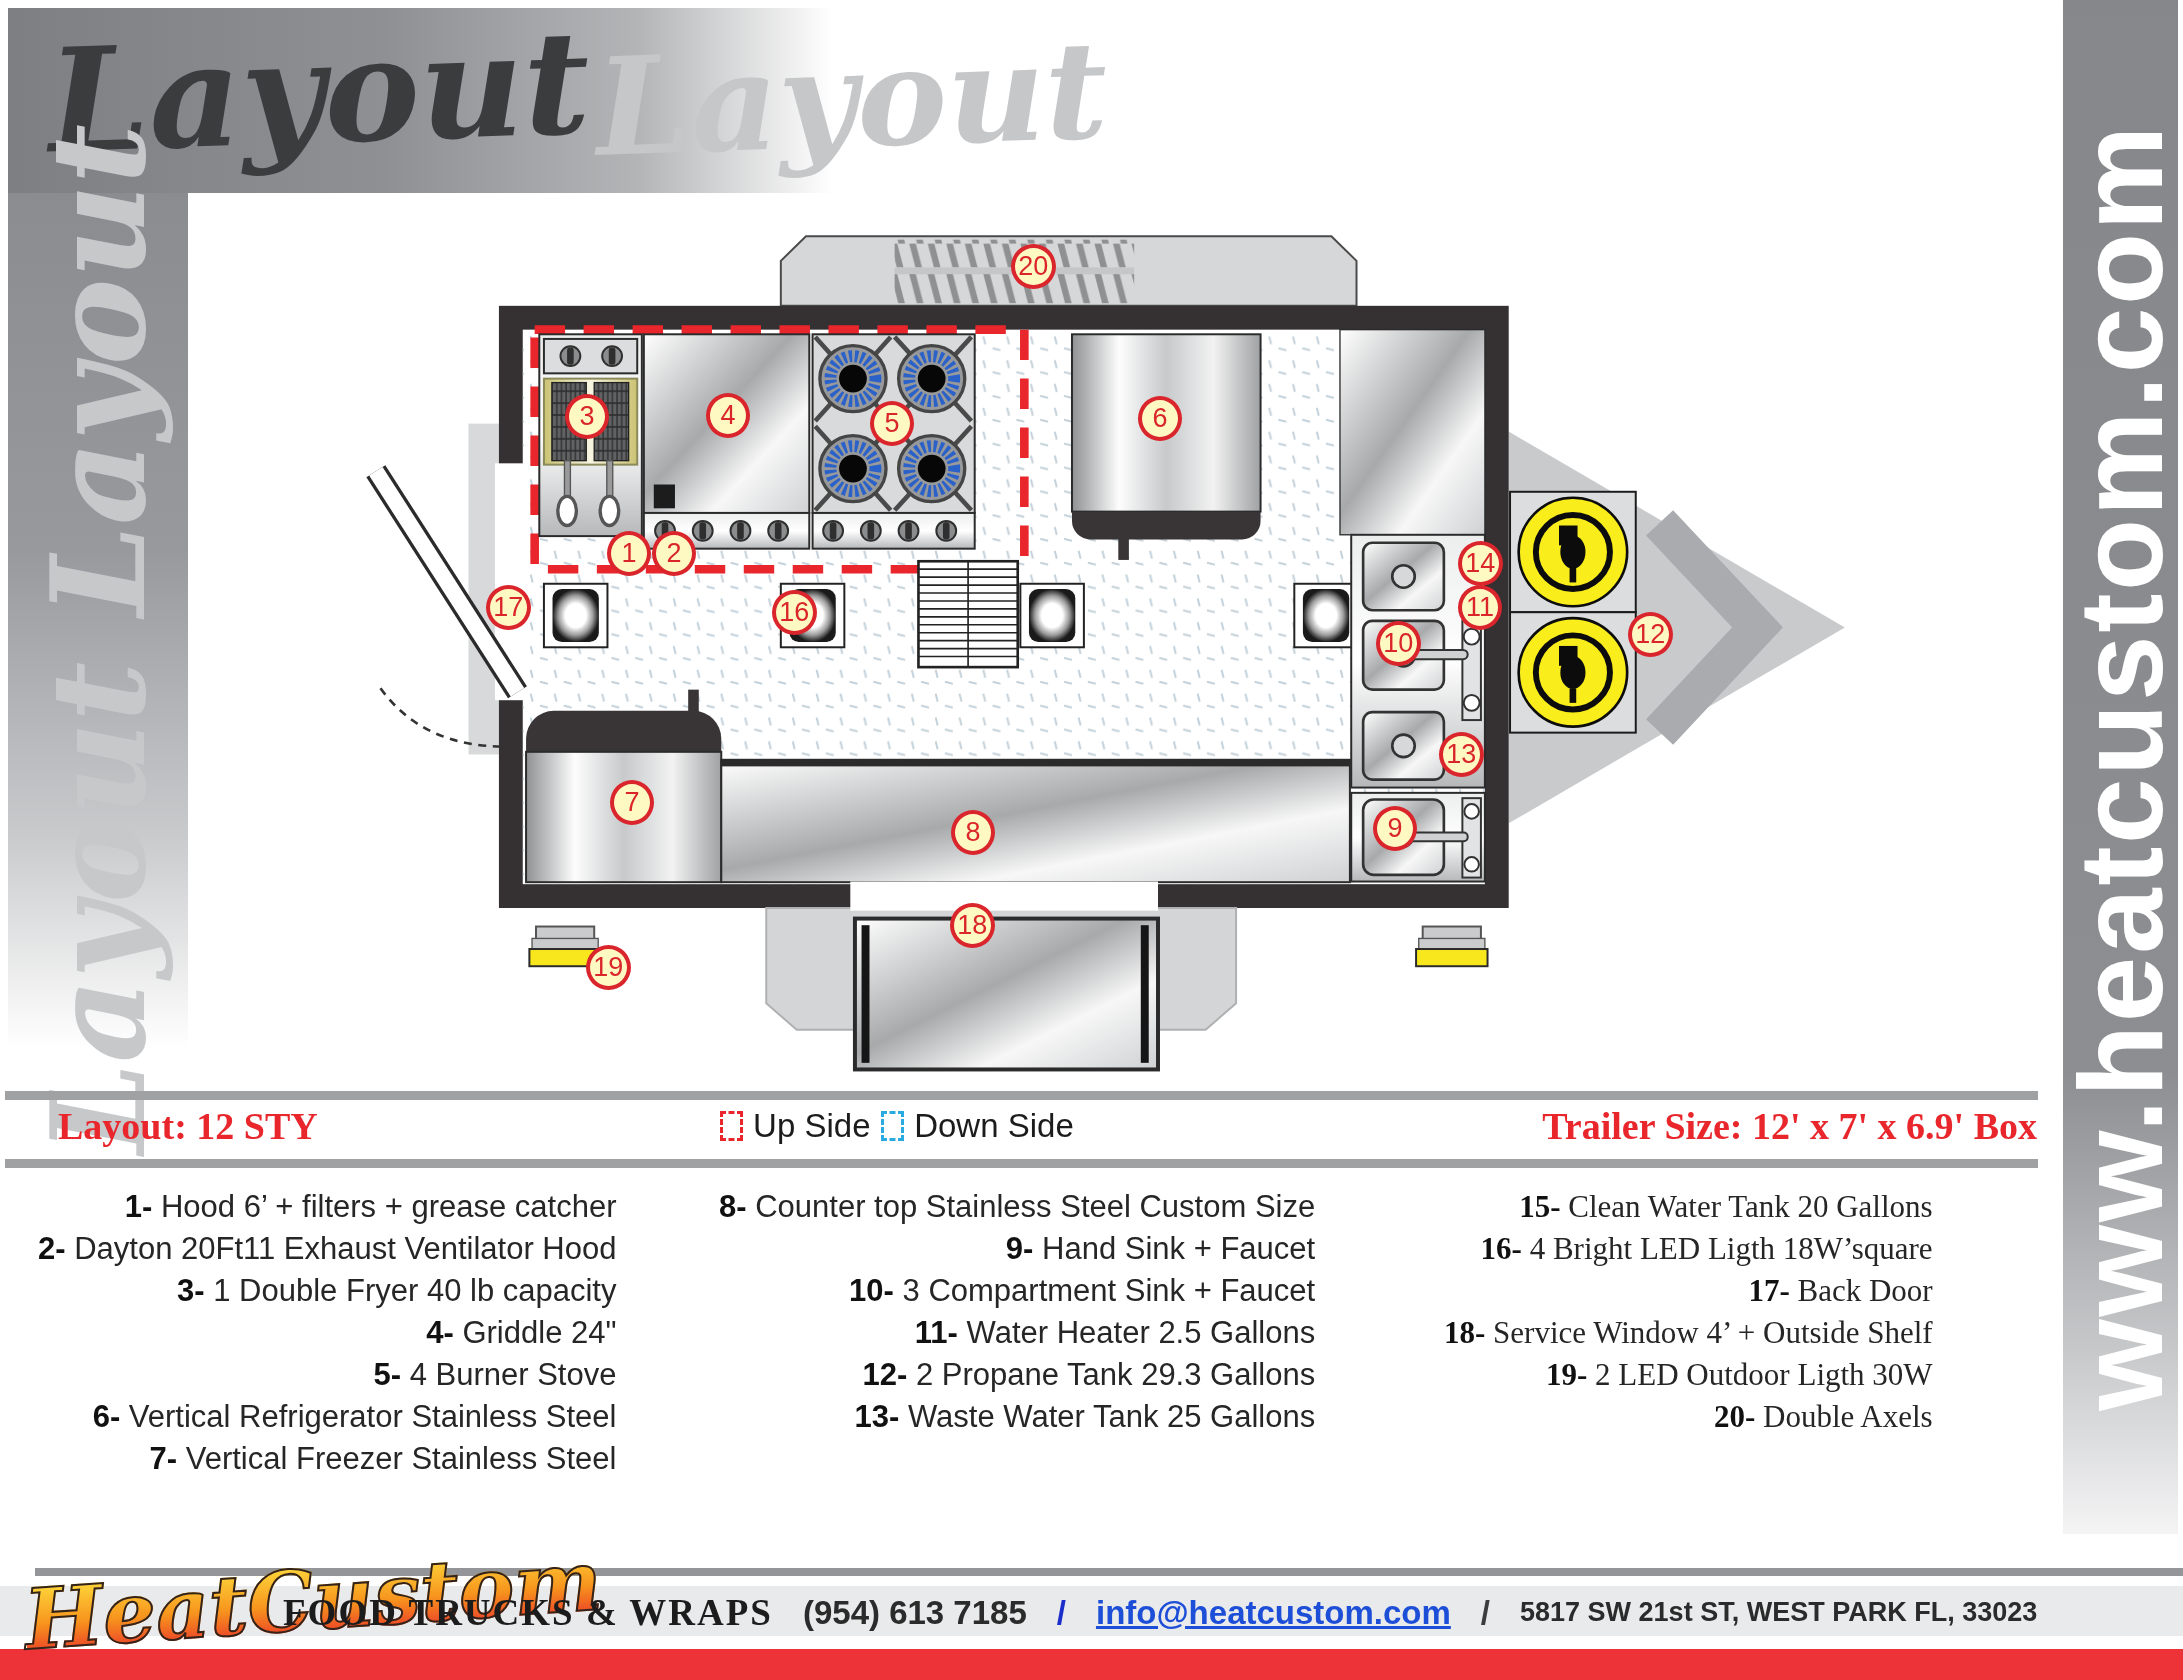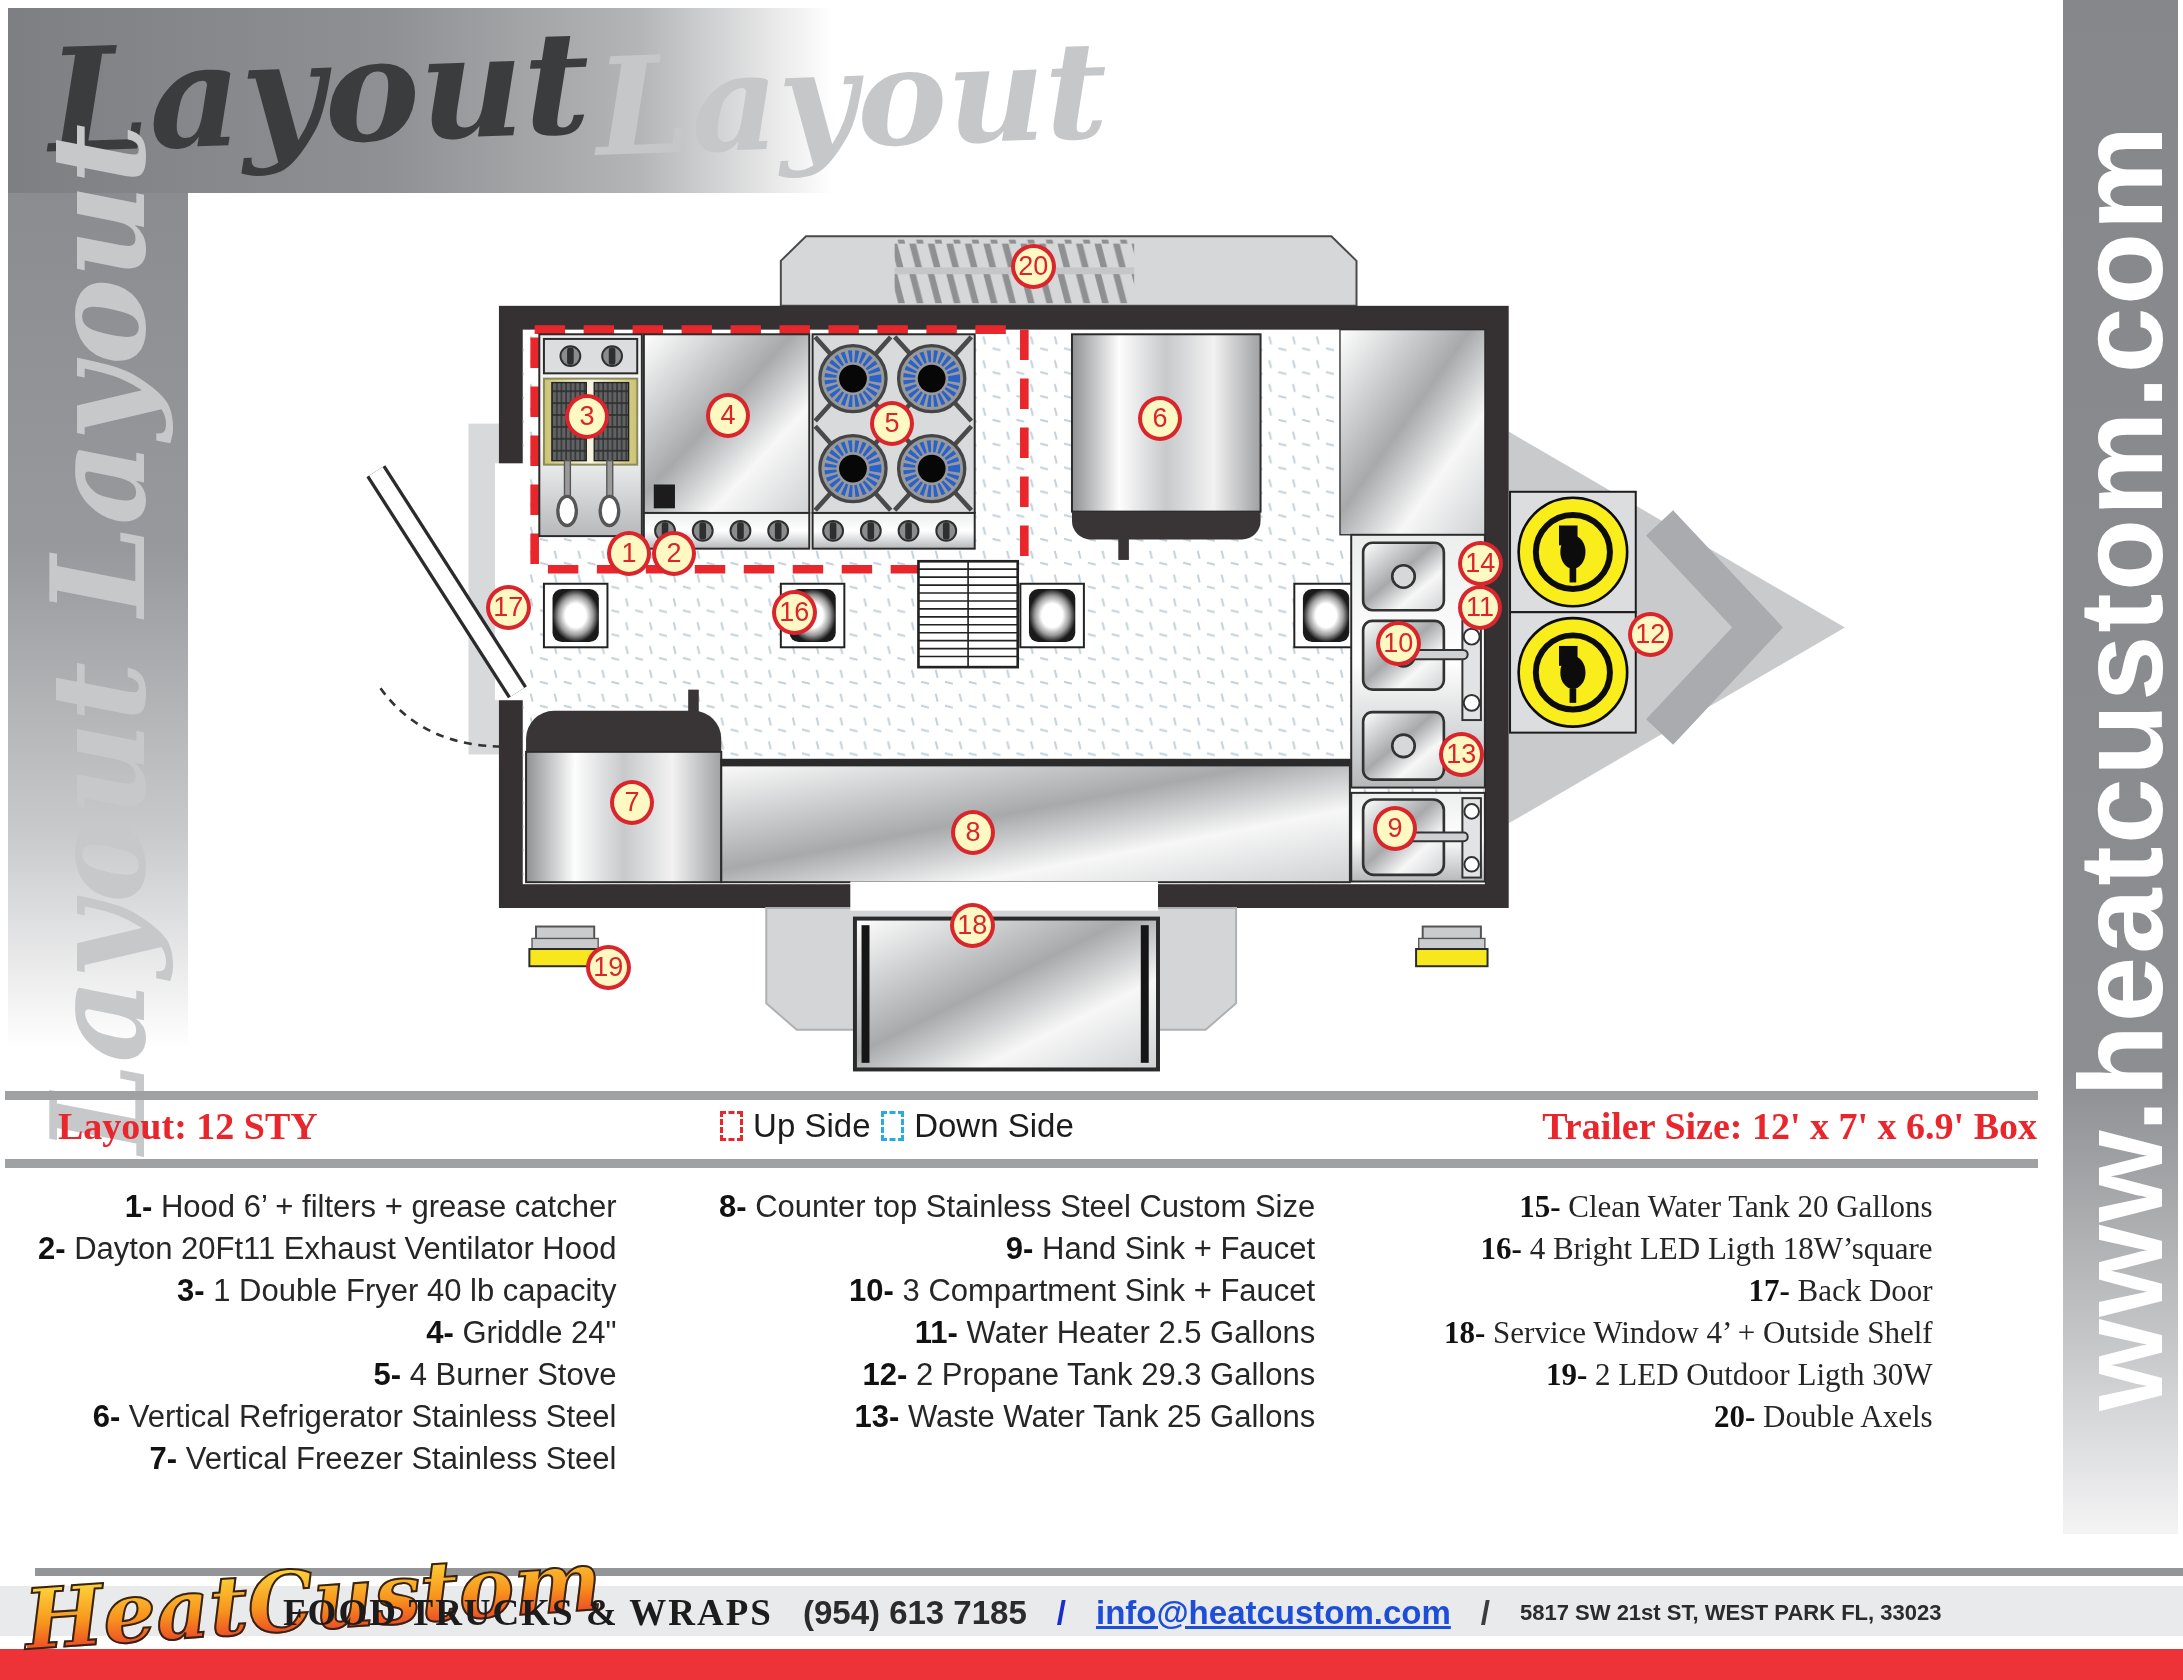--- a/index.html
+++ b/index.html
@@ -52,21 +52,21 @@
     background:linear-gradient(180deg,#ffe23f 8%,#f7941d 55%,#e8262c 95%);
     -webkit-background-clip:text;background-clip:text;color:transparent;
     -webkit-text-stroke:2px #34231a;z-index:7;}
   .footer-row{left:283px;top:1591px;display:flex;align-items:center;gap:30px;z-index:7;}
   .tagline{font-family:"Liberation Serif",serif;font-weight:bold;font-size:37px;
     letter-spacing:2px;color:#1c1c1c;white-space:nowrap;}
   .phone{font-weight:bold;font-size:33px;color:#2b2b2b;white-space:nowrap;}
   .slash-blue{font-weight:bold;font-size:33px;color:#1b2ecc;}
   .email{font-weight:bold;font-size:33px;color:#1d4ed8;text-decoration:underline;white-space:nowrap;}
   .slash-dark{font-weight:bold;font-size:33px;color:#3c3c3c;}
-  .address{font-weight:bold;font-size:22px;color:#2b2b2b;white-space:nowrap;}
+  .address{font-weight:bold;font-size:27px;color:#2b2b2b;white-space:nowrap;}
   .red-bar{left:0;top:1649px;width:2183px;height:32px;background:#ee3338;}
   svg{position:absolute;left:0;top:0;}
 </style>
 </head>
 <body>
 
 <svg width="2183" height="1681" viewBox="0 0 3299 2540">
   <defs>
     <pattern id="floorPat" width="36" height="36" patternUnits="userSpaceOnUse">
       <path d="M10 4 l3 12" stroke="#bccbd5" stroke-width="3" fill="none"></path>

